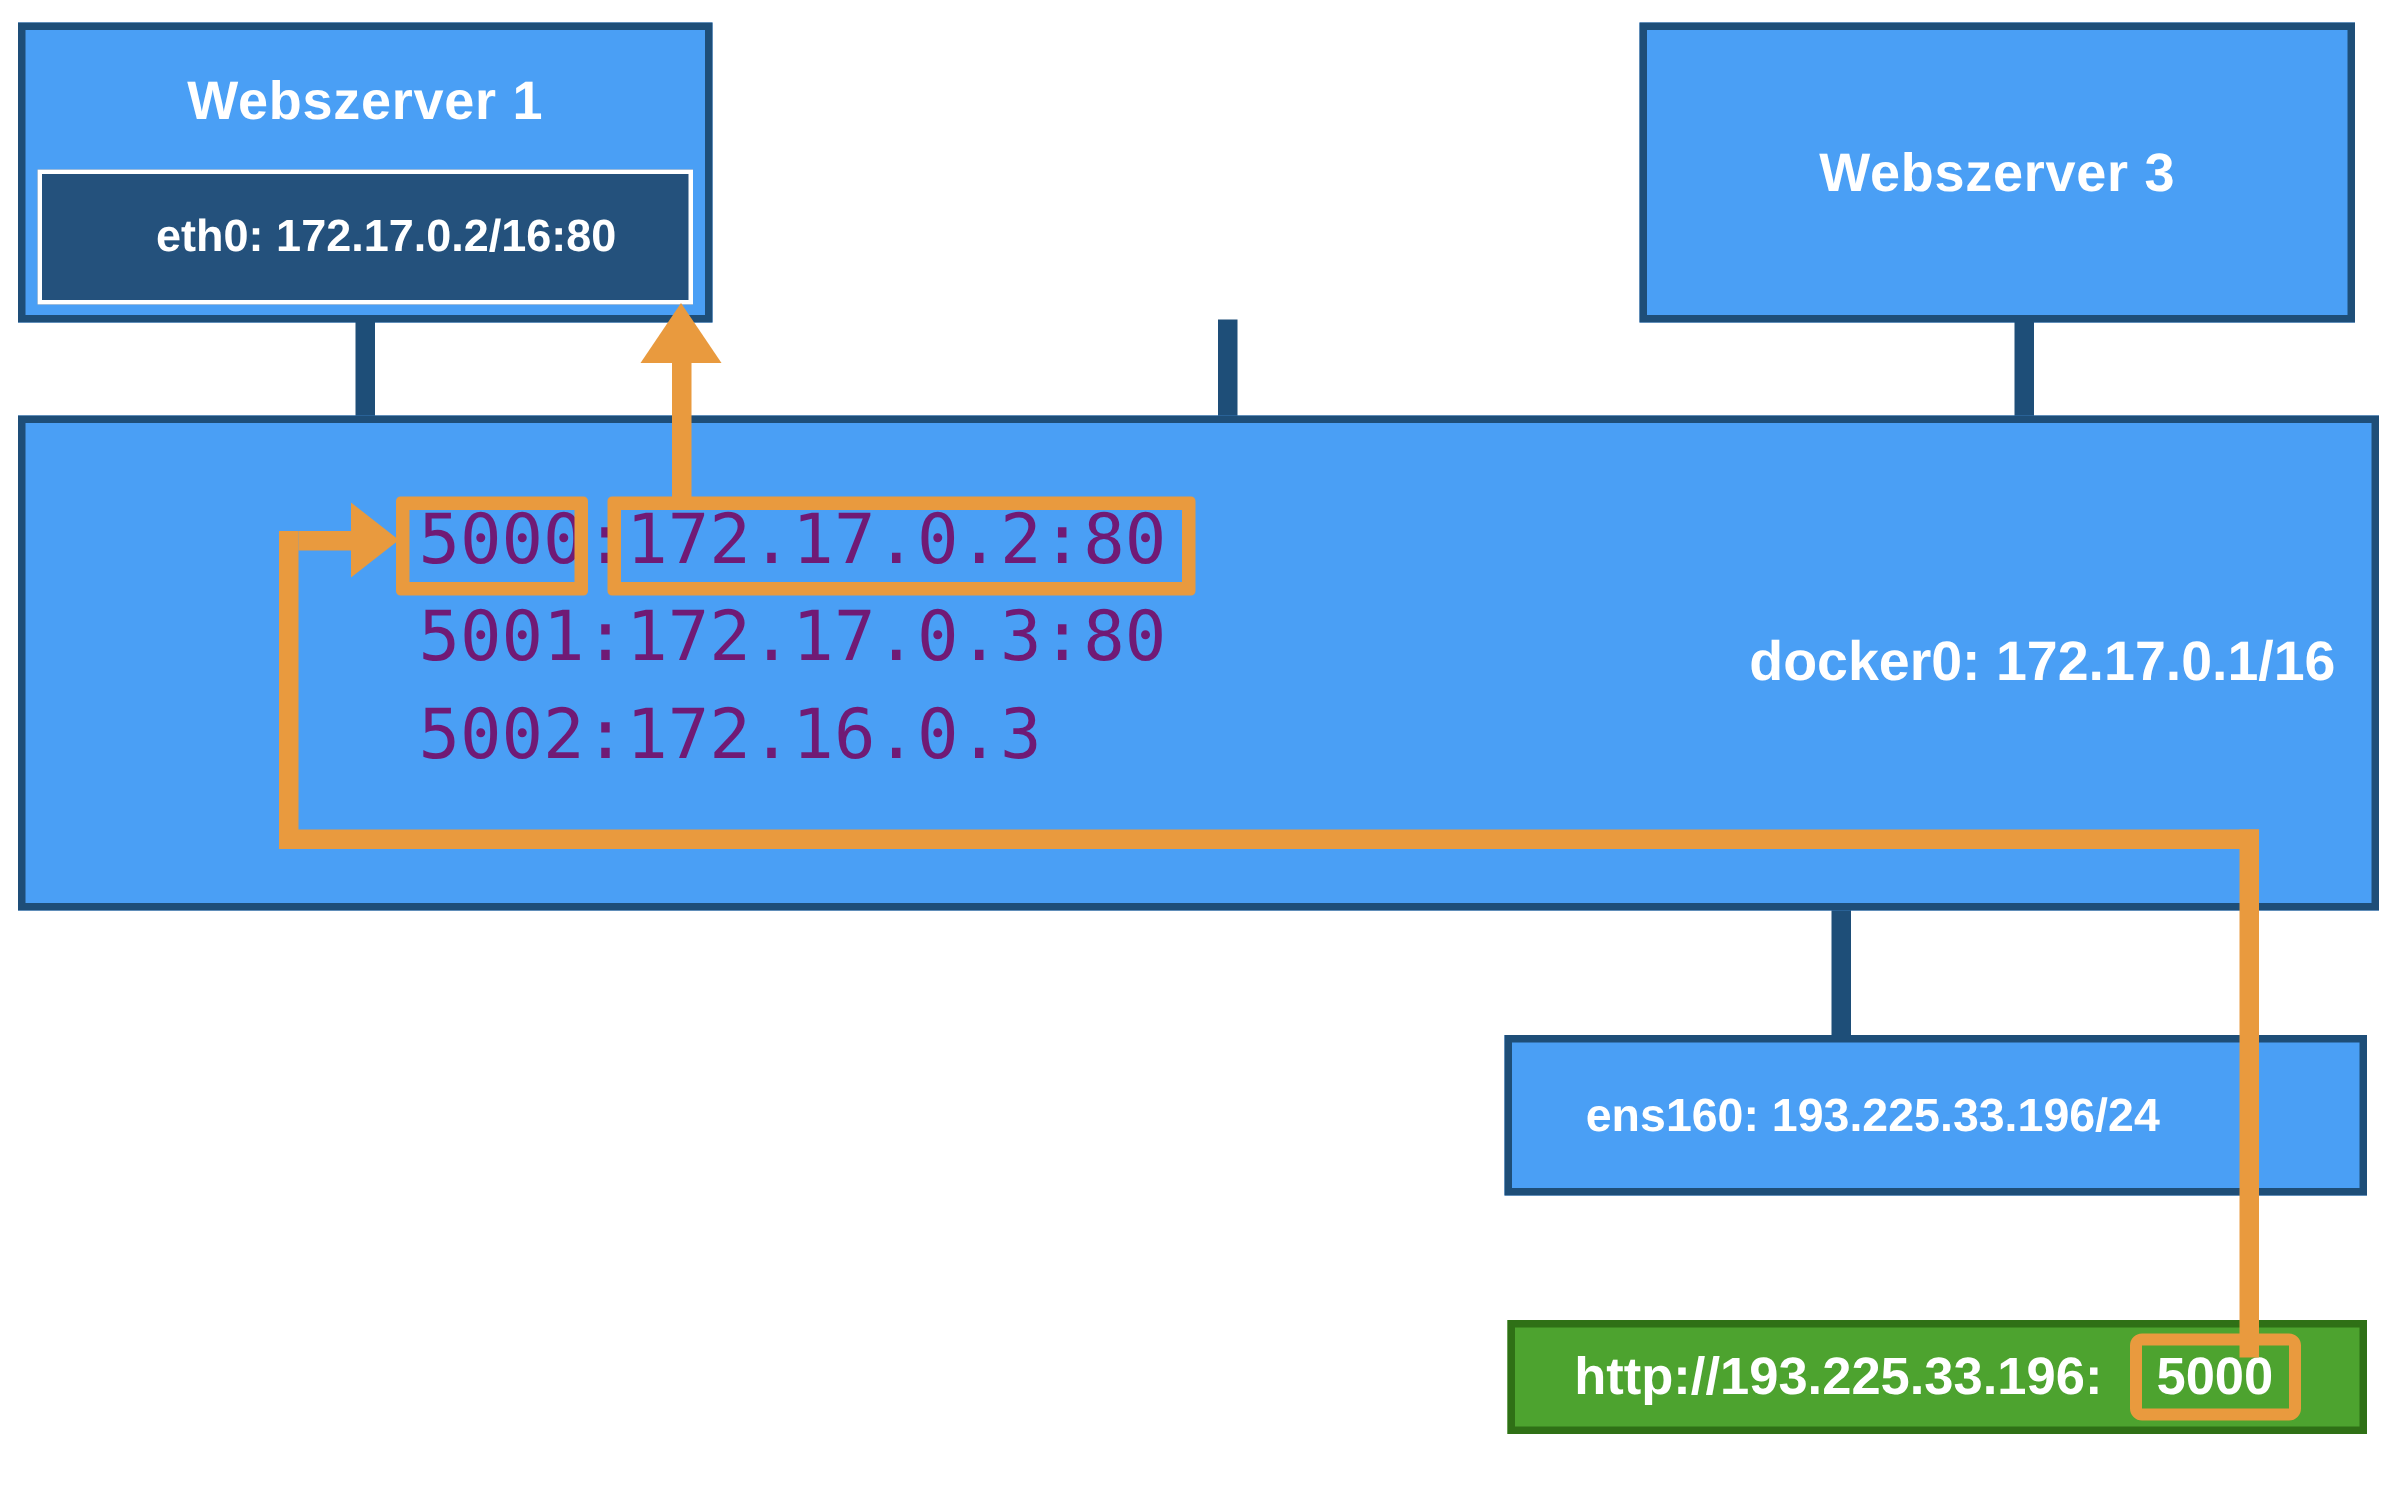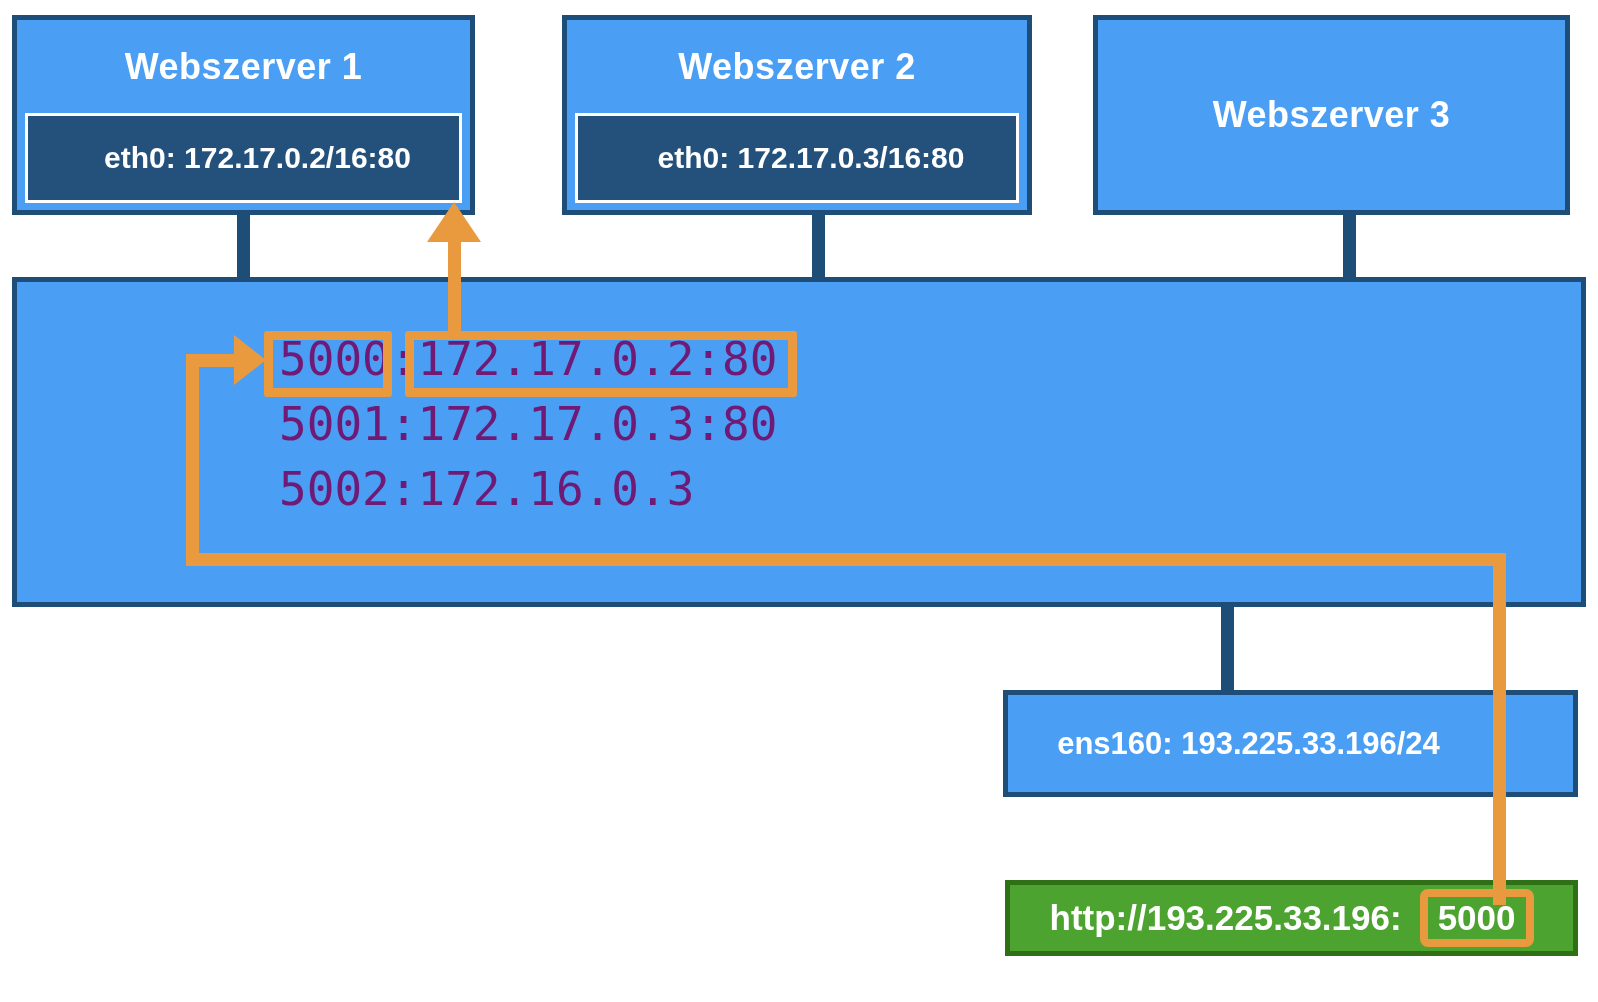--- a/index.html
+++ b/index.html
@@ -84,40 +84,35 @@
 
 <div class="canvas">
 
   <div class="srv" style="left:12px;width:463px;">
     <div class="srv-title">Webszerver 1</div>
     <div class="srv-if">
       <span>eth0: 172.17.0.2/16:80</span>
     </div>
   </div>
 
-  <div class="srv" style="left:562px;width:470px;">
-    <div class="srv-title">Webszerver 2</div>
-    <div class="srv-if">
-      <span>eth0: 172.17.0.3/16:80</span>
-    </div>
-  </div>
 
   <div class="srv" style="left:1093px;width:477px;">
     <div class="srv-title">Webszerver 3</div>
   </div>
 
   <div class="conn" style="left:237px;top:213px;height:67px;"></div>
   <div class="conn" style="left:812px;top:213px;height:67px;"></div>
   <div class="conn" style="left:1343px;top:213px;height:67px;"></div>
   <div class="conn" style="left:1221px;top:605px;height:87px;"></div>
 
   <div class="bridge">
     <div class="mono" style="top:54px;">5000:172.17.0.2:80</div>
     <div class="mono" style="top:119px;">5001:172.17.0.3:80</div>
     <div class="mono" style="top:184px;">5002:172.16.0.3</div>
+    <div class="bridge-label">docker0: 172.17.0.1/16</div>
   </div>
 
   <div class="ens">
     <span>ens160: 193.225.33.196/24</span>
   </div>
 
   <div class="client">
     <span>http://193.225.33.196:</span>
     <span class="port-chip">5000</span>
   </div>

